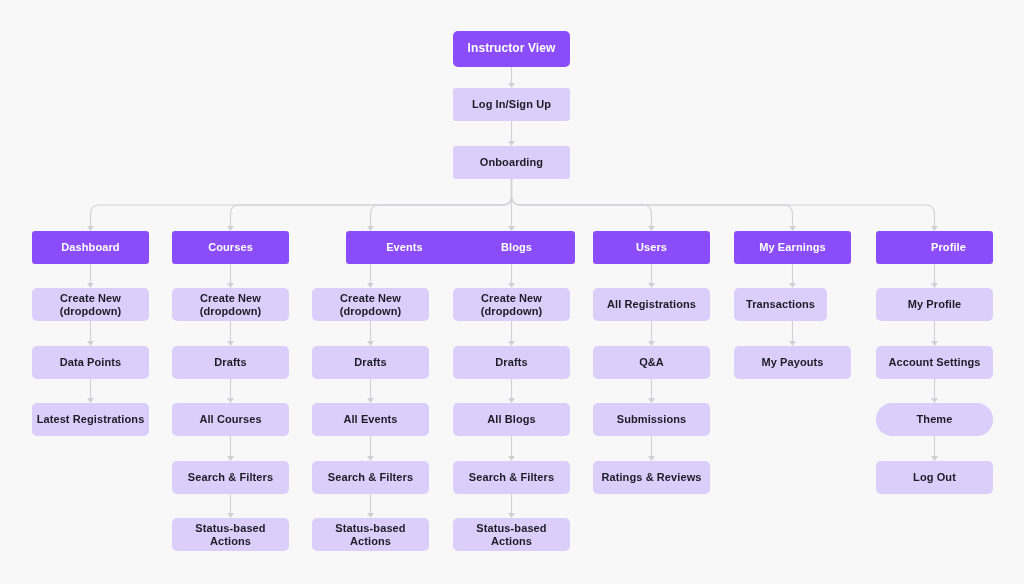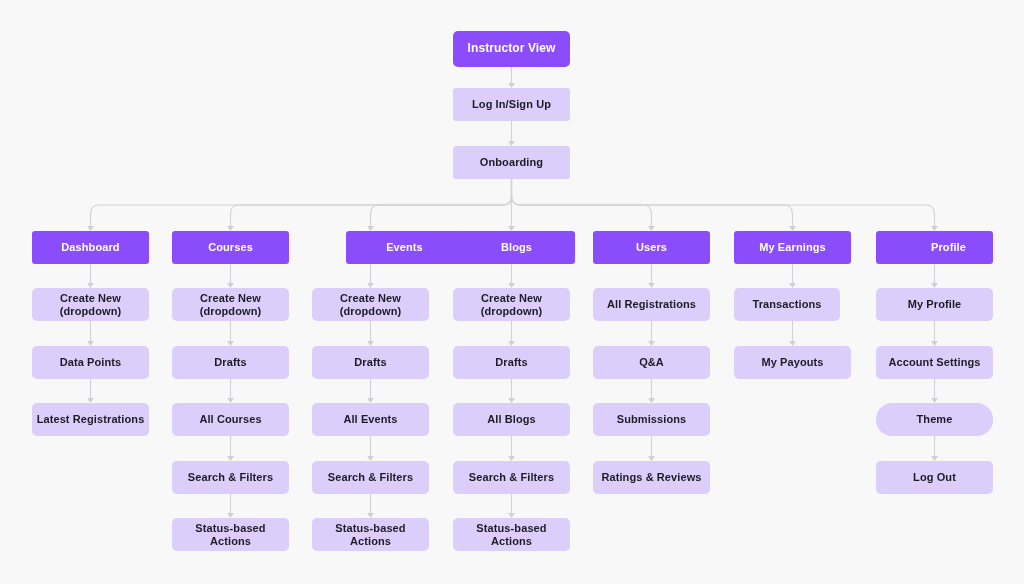--- a/index.html
+++ b/index.html
@@ -175,21 +175,21 @@
       <div class="node leaf" style="left: 453px; top: 346px; width: 117px; height: 33px;">Drafts</div>
       <div class="node leaf" style="left: 453px; top: 403px; width: 117px; height: 33px;">All Blogs</div>
       <div class="node leaf" style="left: 453px; top: 461px; width: 117px; height: 33px;">Search &amp; Filters</div>
       <div class="node leaf" style="left: 453px; top: 518px; width: 117px; height: 33px;">Status-based Actions</div>
       <div class="node head" style="left: 593px; top: 231px; width: 117px; height: 33px;">Users</div>
       <div class="node leaf" style="left: 593px; top: 288px; width: 117px; height: 33px;">All Registrations</div>
       <div class="node leaf" style="left: 593px; top: 346px; width: 117px; height: 33px;">Q&amp;A</div>
       <div class="node leaf" style="left: 593px; top: 403px; width: 117px; height: 33px;">Submissions</div>
       <div class="node leaf" style="left: 593px; top: 461px; width: 117px; height: 33px;">Ratings &amp; Reviews</div>
       <div class="node head" style="left: 734px; top: 231px; width: 117px; height: 33px;">My Earnings</div>
-      <div class="node leaf" style="left: 734px; top: 288px; width: 106px; height: 33px;">Transactions</div>
+      <div class="node leaf" style="left: 734px; top: 288px; width: 93px; height: 33px;">Transactions</div>
       <div class="node leaf" style="left: 734px; top: 346px; width: 117px; height: 33px;">My Payouts</div>
       <div class="node head" style="left: 876px; top: 231px; width: 117px; height: 33px; padding-left: 32px;">Profile</div>
       <div class="node leaf" style="left: 876px; top: 288px; width: 117px; height: 33px;">My Profile</div>
       <div class="node leaf" style="left: 876px; top: 346px; width: 117px; height: 33px;">Account Settings</div>
       <div class="node leaf" style="left: 876px; top: 403px; width: 117px; height: 33px; border-radius: 16px;">Theme</div>
       <div class="node leaf" style="left: 876px; top: 461px; width: 117px; height: 33px;">Log Out</div>
     </div>
 </div>
 
 </body></html>

